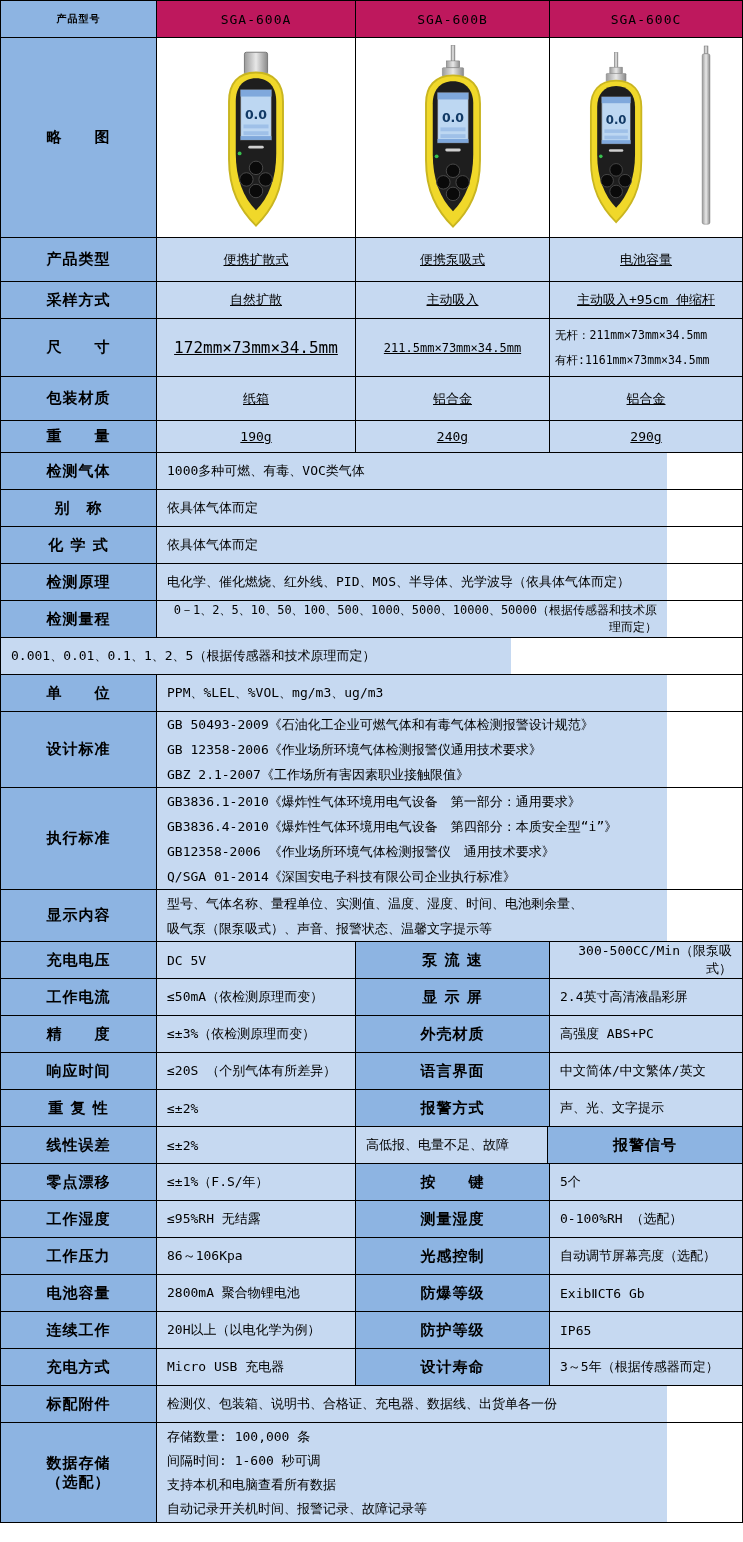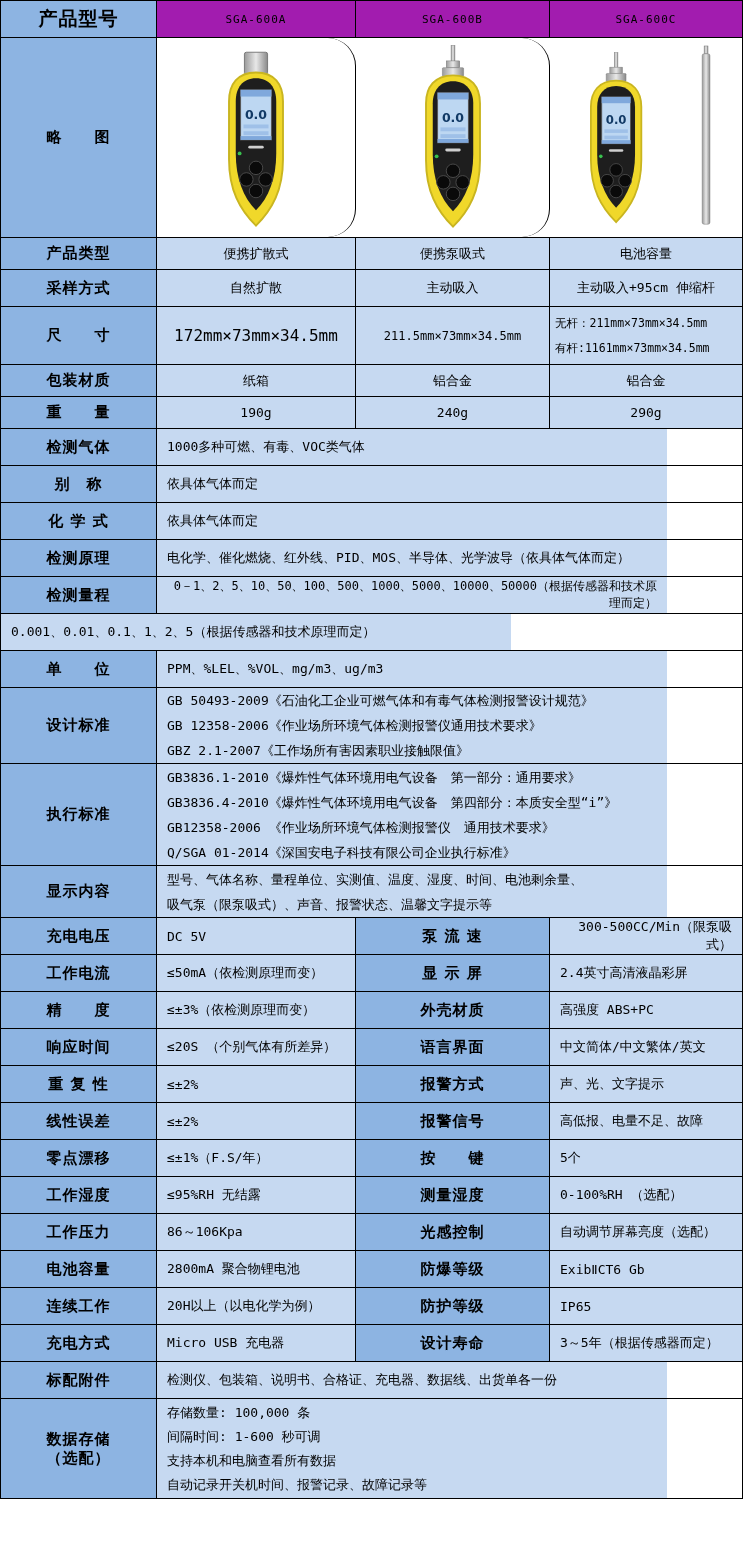--- a/index.html
+++ b/index.html
@@ -7,39 +7,39 @@
   body { width:743px; font-family:"DejaVu Sans", sans-serif; color:#000; }
   .tbl { width:743px; border:1px solid #000; }
   .row { display:flex; border-bottom:1px solid #000; }
   .row:last-child { border-bottom:none; }
   .cell { border-right:1px solid #000; overflow:hidden; display:flex; align-items:center; }
   .cell:last-child { border-right:none;text-align:right; }
   .label { background:#8DB4E2; justify-content:center; text-align:center;
            font-weight:bold; font-size:15px; letter-spacing:1px; flex-direction:column; }
   .val { background:#C6D9F1; font-size:13px; padding:2px 10px;
          font-family:"DejaVu Sans Mono","DejaVu Sans",sans-serif; }
-  .center { justify-content:center; text-align:center; padding:2px 4px; }
-  .hval { background:#a21caf; justify-content:center; font-size:11px;
+  .center { justify-content:center; text-align:center; padding:2px 4px;text-decoration:underline; }
+  .hval { background:#be185d; justify-content:center; font-size:13px;
           font-family:"DejaVu Sans Mono","DejaVu Sans",sans-serif; letter-spacing:1px; }
-  .img { background:#ffffff; justify-content:center; align-items:center; padding:4px 0;border-radius:28px; }
+  .img { background:#ffffff; justify-content:center; align-items:center; padding:4px 0; }
   .multiline { flex-direction:column; align-items:flex-start; justify-content:center; }
   .multiline > div { line-height:25px; white-space:nowrap; }
   .storage-lines > div { line-height:24px; }
   .w-label { width:156px; } .w-a { width:199px; } .w-b { width:194px; }
   .w-c { width:192px; } .w-rest { width:510px; }
-  .h32{height:32px}.h36{height:32px}.h37{height:37px}.h52{height:52px}
+  .h32{height:32px}.h36{height:44px}.h37{height:37px}.h52{height:52px}
   .h58{height:58px}.h76{height:76px}.h99{height:99px}.h102{height:102px}.h200{height:200px}
 </style>
 </head>
 <body>
 
 <div class="tbl">
 
   <div class="row h37">
-    <div class="cell w-label label" style="font-size:19px">产品型号</div>
+    <div class="cell w-label label" style="font-size:10px">产品型号</div>
     <div class="cell w-a hval">SGA-600A</div>
     <div class="cell w-b hval">SGA-600B</div>
     <div class="cell w-c hval">SGA-600C</div>
   </div>
 
   <div class="row h200">
     <div class="cell w-label label">略　　图</div>
     <div class="cell w-a img">
       <svg viewBox="0 0 110 192" width="106" height="186">
         <defs>
@@ -240,22 +240,22 @@
   </div>
   <div class="row h37">
     <div class="cell w-label label">重 复 性</div>
     <div class="cell w-a val">≤±2%</div>
     <div class="cell w-b label">报警方式</div>
     <div class="cell w-c val">声、光、文字提示</div>
   </div>
   <div class="row h37">
     <div class="cell w-label label">线性误差</div>
     <div class="cell w-a val">≤±2%</div>
+    <div class="cell w-c val">高低报、电量不足、故障</div>
     <div class="cell w-b label">报警信号</div>
-    <div class="cell w-c val">高低报、电量不足、故障</div>
   </div>
   <div class="row h37">
     <div class="cell w-label label">零点漂移</div>
     <div class="cell w-a val">≤±1%（F.S/年）</div>
     <div class="cell w-b label">按　　键</div>
     <div class="cell w-c val">5个</div>
   </div>
   <div class="row h37">
     <div class="cell w-label label">工作湿度</div>
     <div class="cell w-a val">≤95%RH 无结露</div>

